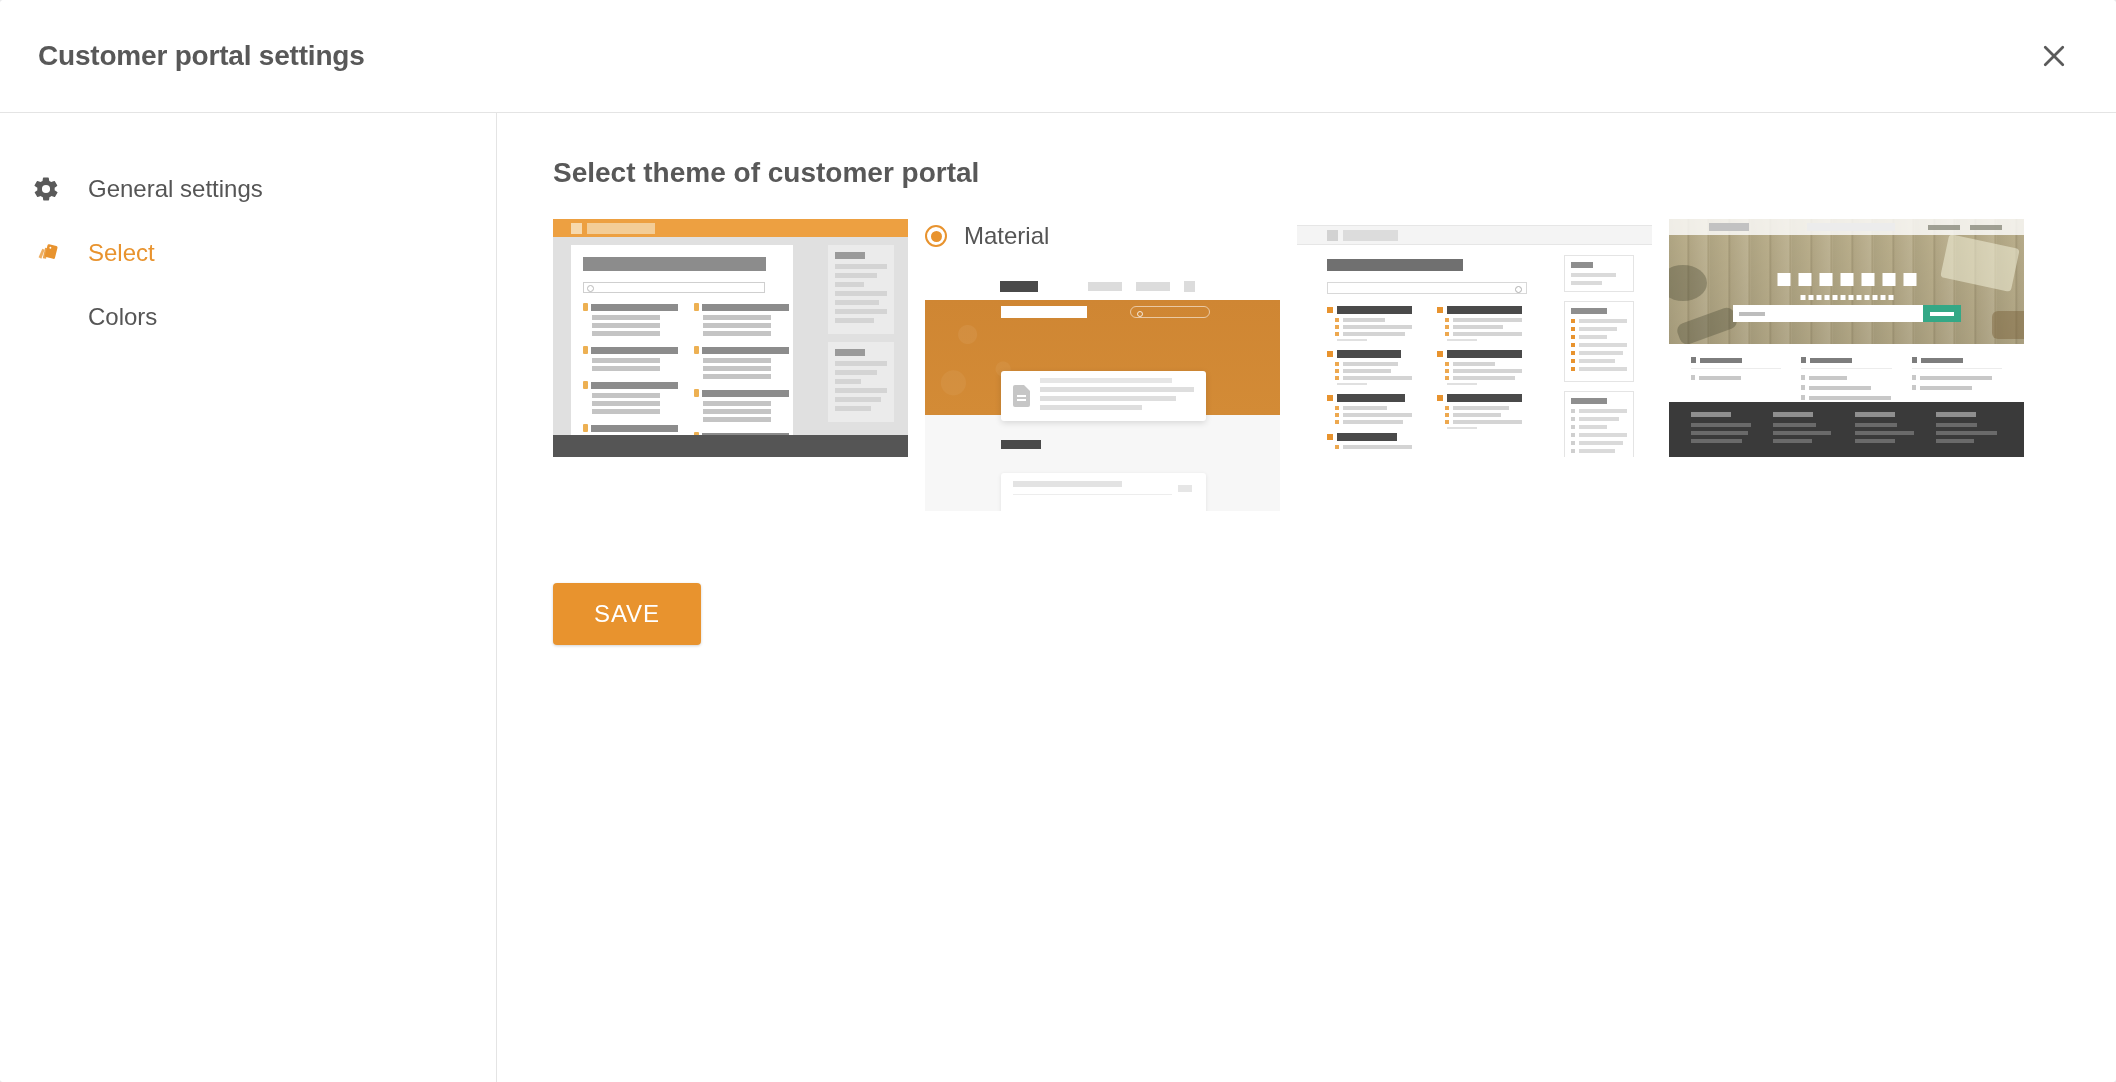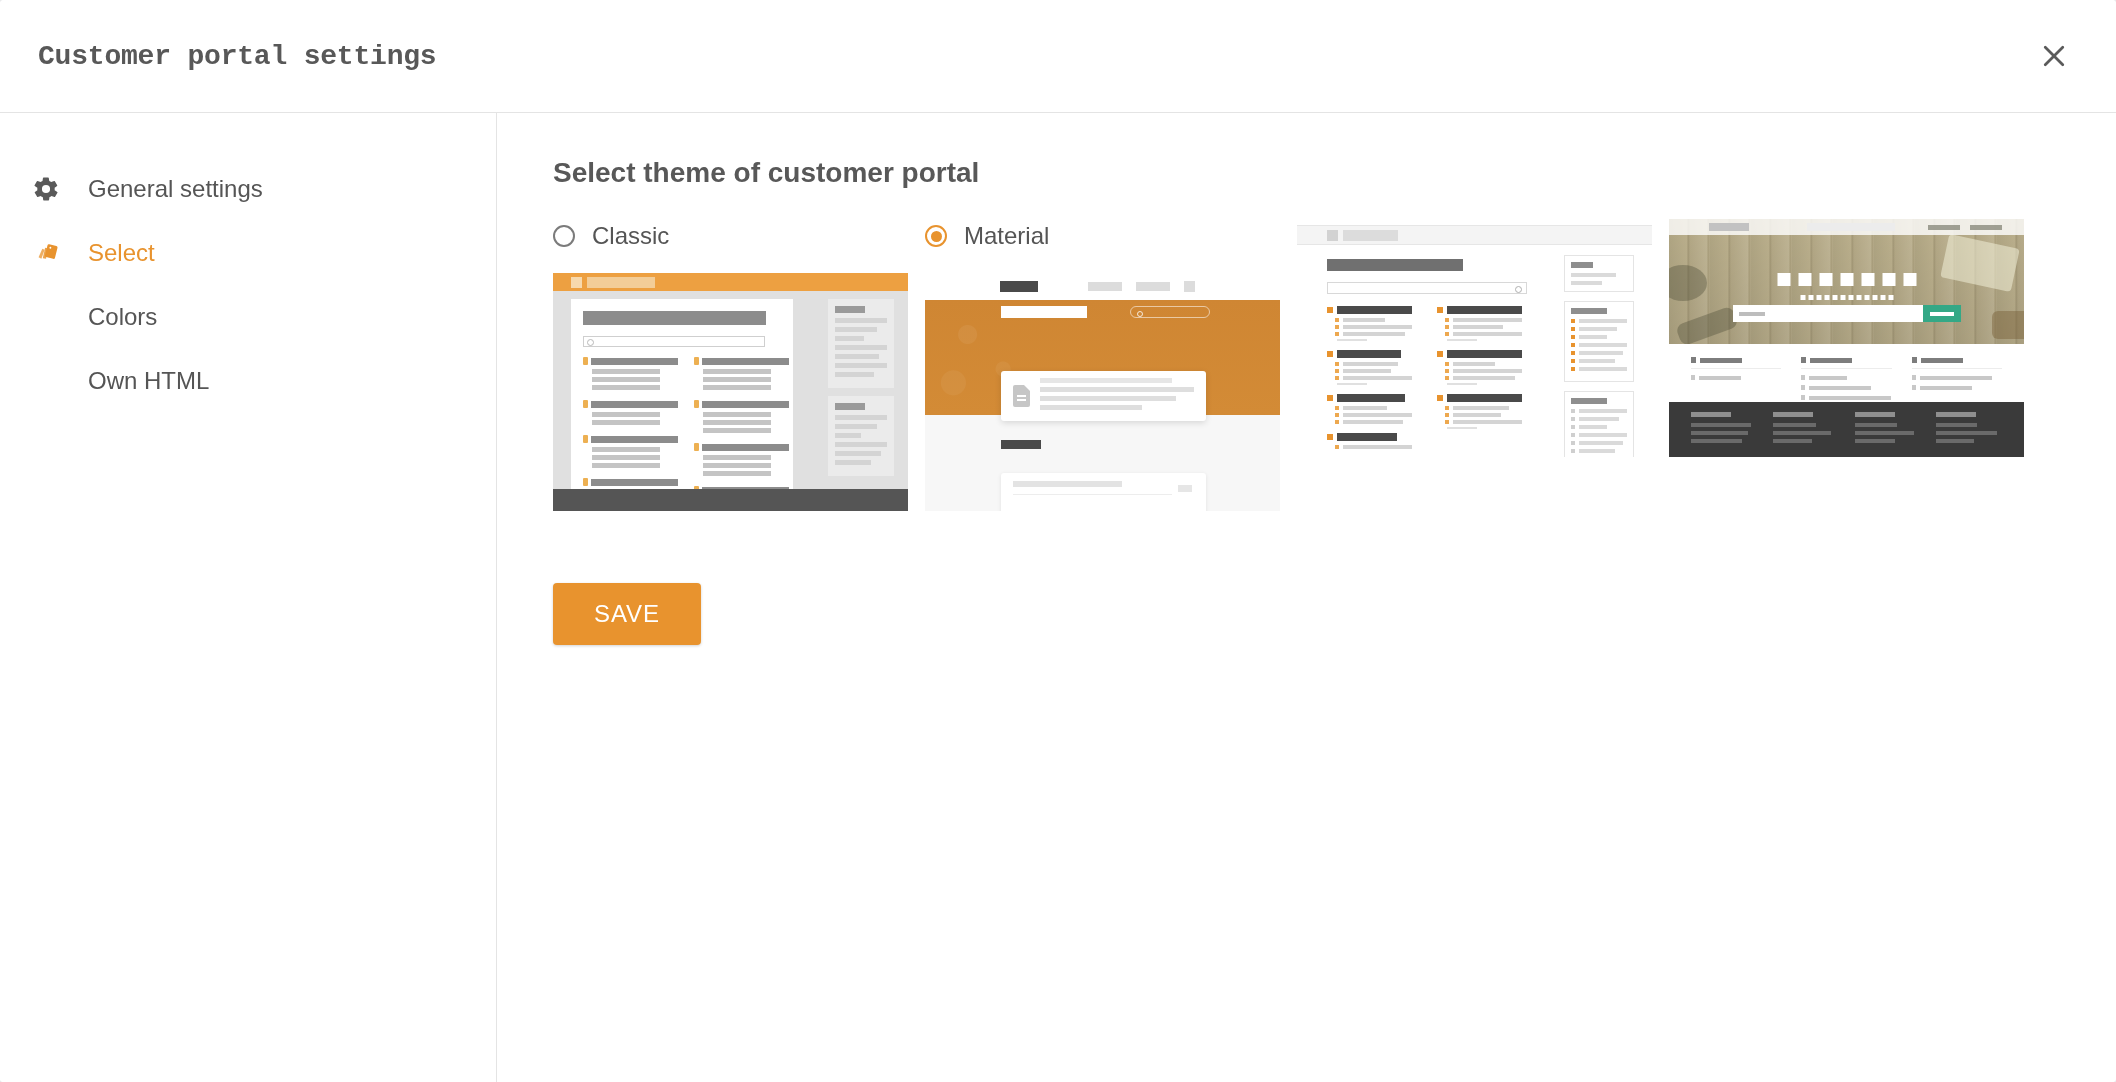--- a/index.html
+++ b/index.html
@@ -29,21 +29,20 @@
     border-bottom: 1px solid #e4e4e4;
     display: flex;
     align-items: center;
   }
   .modal-title {
     margin-left: 38px;
     font-size: 28px;
     font-weight: bold;
     color: #585858;
     letter-spacing: -0.2px;
-    font-family: Liberation Mono, monospace;
   }
   .close-btn {
     position: absolute;
     right: 40px;
     top: 50%;
     transform: translateY(-50%);
     width: 44px; height: 44px;
     display: flex; align-items: center; justify-content: center;
     cursor: pointer;
     background: none; border: none;
@@ -353,39 +352,31 @@
           </svg>
         </span>
         <span class="nav-label">Select</span>
       </div>
 
       <div class="nav-item sub">
         <span class="nav-icon"></span>
         <span class="nav-label">Colors</span>
       </div>
 
-      <div class="nav-item sub">
-        <span class="nav-icon"></span>
-        <span class="nav-label">Own HTML</span>
-      </div>
 
 
 
     </div>
 
     <div class="content">
       <h2 class="section-title">Select theme of customer portal</h2>
 
       <div class="theme-grid">
 
         <div class="theme-col">
-          <div class="radio-row">
-            <span class="radio"></span>
-            <span class="radio-label">Classic</span>
-          </div>
           <div class="thumb t-classic">
             <div class="tc-header">
               <div class="tc-logo"></div>
               <div class="tc-logotext"></div>
             </div>
             <div class="tc-main">
               <div class="tc-title"></div>
               <div class="tc-search"></div>
               <div class="tc-cols">
                 <div class="tc-col">

